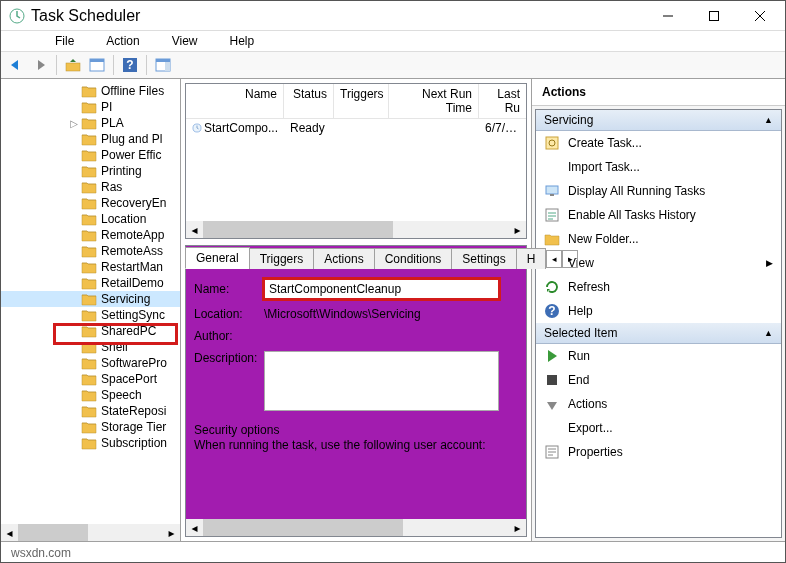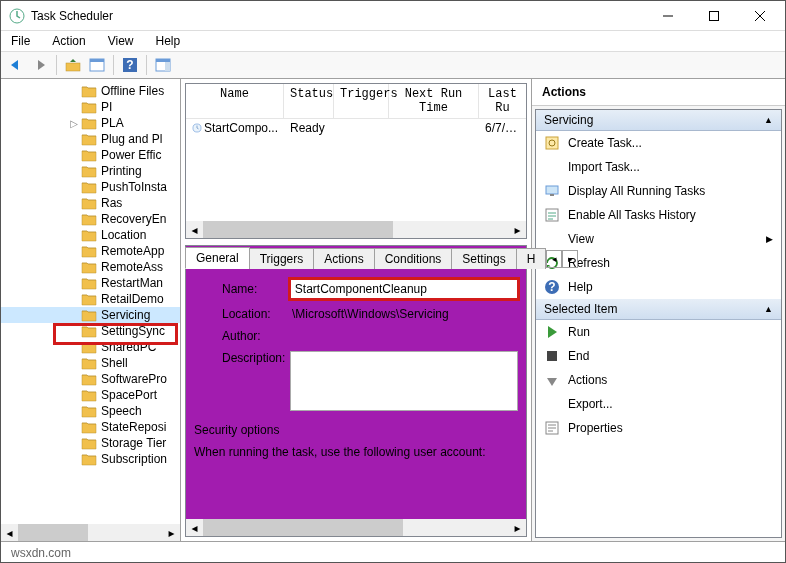--- a/index.html
+++ b/index.html
@@ -1,53 +1,53 @@
 <!DOCTYPE html>
 <html><head>
 <meta charset="utf-8">
 <style>
 * { box-sizing: border-box; font-family: 'Segoe UI', Tahoma, sans-serif; font-size: 12px; }
 body { margin: 0; background: #fff; width: 786px; height: 563px; border: 1px solid #555; overflow: hidden; }
 .title-bar { height: 30px; display: flex; align-items: center; padding: 0 2px 0 8px; border-bottom: 1px solid #ddd; }
 .title-bar .app-icon { width: 16px; height: 16px; margin-right: 6px; }
-.title-bar .title { flex: 1; font-size: 12px; }
+.title-bar .title { flex: 1; font-size: 16px; }
 .win-btns { display: flex; }
 .win-btn { width: 46px; height: 30px; display: flex; align-items: center; justify-content: center; }
-.menu-bar { height: 20px; display: flex; align-items: center; padding: 0 6px; gap: 14px; }
+.menu-bar { height: 20px; display: flex; align-items: center; padding: 0 6px; gap: 24px; margin-left: 44px; }
 .menu-bar span { padding: 2px 4px; }
 .toolbar { height: 28px; border-top: 1px solid #ddd; border-bottom: 1px solid #a0a0a0; display: flex; align-items: center; padding: 0 4px; gap: 2px; background: #f8f8f8; }
 .tool-btn { width: 22px; height: 22px; display: flex; align-items: center; justify-content: center; border: 1px solid transparent; }
 .tool-sep { width: 1px; height: 20px; background: #ccc; margin: 0 3px; }
 .content { display: flex; height: 462px; }
 .tree-pane { width: 180px; border-right: 1px solid #a0a0a0; background: #fff; overflow: hidden; position: relative; padding-top: 4px; }
 .tree-item { display: flex; align-items: center; height: 16px; padding-left: 80px; white-space: nowrap; }
 .tree-item.with-expand { padding-left: 68px; }
 .tree-item .expand { width: 10px; text-align: center; color: #888; font-size: 10px; margin-right: 2px; }
 .tree-item .folder-icon { width: 16px; height: 13px; margin-right: 4px; }
 .tree-item.selected { background: #cce8ff; }
 .hscroll-bottom { position: absolute; bottom: 0; left: 0; right: 0; height: 17px; background: #f0f0f0; display: flex; align-items: center; }
 .hscroll-arrow { width: 17px; height: 17px; display: flex; align-items: center; justify-content: center; }
 .hscroll-track { flex: 1; background: #f0f0f0; position: relative; height: 17px; }
 .hscroll-thumb { position: absolute; height: 17px; background: #ccc; }
 .middle-pane { width: 351px; border-right: 1px solid #a0a0a0; display: flex; flex-direction: column; padding: 4px; gap: 6px; }
 .list-view { border: 1px solid #828790; height: 156px; background: #fff; display: flex; flex-direction: column; }
 .list-header { display: flex; border-bottom: 1px solid #e5e5e5; background: #fff; }
-.list-header .col { padding: 3px 6px; border-right: 1px solid #e5e5e5; text-align: center; font-family: Liberation Mono, monospace; }
+.list-header .col { padding: 3px 6px; border-right: 1px solid #e5e5e5; text-align: right; }
 .list-row { display: flex; align-items: center; height: 18px; }
 .list-row .cell { padding: 0 6px; white-space: nowrap; overflow: hidden; text-overflow: ellipsis; }
 .task-icon { width: 16px; height: 16px; margin-right: 2px; }
 .detail-pane { border: 1px solid #828790; flex: 1; background: #a21caf; display: flex; flex-direction: column; position: relative; }
 .tabs { display: flex; border-bottom: 1px solid #a0a0a0; align-items: flex-end; }
 .tab { padding: 3px 10px; border: 1px solid #a0a0a0; border-bottom: none; margin-left: -1px; background: #f0f0f0; position: relative; top: 1px; }
 .tab.active { background: #fff; border-bottom: 1px solid #fff; }
 .tab-scroll { display: flex; margin-left: auto; }
 .tab-arrow { width: 16px; height: 18px; border: 1px solid #a0a0a0; display: flex; align-items: center; justify-content: center; font-size: 9px; }
 .form-area { padding: 10px 8px; flex: 1; overflow: hidden; }
 .form-row { display: flex; align-items: center; margin-bottom: 8px; }
-.form-row label { width: 70px; margin-left: 28px; }
+.form-row label { width: 70px; }
 .form-row .value { flex: 1; }
 .name-input { border: 1px solid #aaa; padding: 2px 4px; width: 235px; background: #fff; }
 .highlight-red { outline: 3px solid #d21b1b; outline-offset: -1px; }
 .desc-box { border: 1px solid #aaa; width: 235px; height: 60px; background: #fff; }
 .sec-header { margin-top: 12px; font-size: 12px; }
 .actions-pane { flex: 1; background: #f5f5f5; display: flex; flex-direction: column; }
 .actions-title { padding: 6px 10px; font-weight: bold; background: #fff; border-bottom: 1px solid #ccc; }
 .actions-body { flex: 1; border: 1px solid #828790; margin: 3px; background: #fff; overflow: hidden; }
 .action-section-hdr { background: linear-gradient(#e6eef7, #cfdef0); padding: 3px 8px; display: flex; align-items: center; justify-content: space-between; border-bottom: 1px solid #a8b8ce; }
 .action-section-hdr .collapse { font-size: 9px; }
@@ -179,27 +179,20 @@
             <path class="folder-svg" d="M1 2h5l1 1h8v9H1z"></path>
             <path d="M1 2h5l1 1h8" fill="none" stroke="#b8902e" stroke-width="0.5"></path>
           </svg>
           <span>Printing</span>
         </div>
         <div class="tree-item">
           <svg class="folder-icon" viewBox="0 0 16 13">
             <path class="folder-svg" d="M1 2h5l1 1h8v9H1z"></path>
             <path d="M1 2h5l1 1h8" fill="none" stroke="#b8902e" stroke-width="0.5"></path>
           </svg>
-          <span>PushToInsta</span>
-        </div>
-        <div class="tree-item">
-          <svg class="folder-icon" viewBox="0 0 16 13">
-            <path class="folder-svg" d="M1 2h5l1 1h8v9H1z"></path>
-            <path d="M1 2h5l1 1h8" fill="none" stroke="#b8902e" stroke-width="0.5"></path>
-          </svg>
           <span>Ras</span>
         </div>
         <div class="tree-item">
           <svg class="folder-icon" viewBox="0 0 16 13">
             <path class="folder-svg" d="M1 2h5l1 1h8v9H1z"></path>
             <path d="M1 2h5l1 1h8" fill="none" stroke="#b8902e" stroke-width="0.5"></path>
           </svg>
           <span>RecoveryEn</span>
         </div>
         <div class="tree-item">
@@ -374,21 +367,21 @@
         </div>
         <div class="form-row">
           <label>Author:</label>
           <div class="value"></div>
         </div>
         <div class="form-row" style="align-items:flex-start">
           <label>Description:</label>
           <div class="desc-box"></div>
         </div>
         <div class="sec-header">Security options</div>
-        <div style="margin-top:8px">When running the task, use the following user account:</div>
+        <div style="margin-top:1px">When running the task, use the following user account:</div>
       </div>
       <div class="hscroll-bottom" style="position:relative">
         <div class="hscroll-arrow">◂</div>
         <div class="hscroll-track">
             <div class="hscroll-thumb" style="left:0;width:200px;"></div>
           </div>
         <div class="hscroll-arrow">▸</div>
       </div>
     </div>
   </div>
@@ -426,20 +419,28 @@
           <div class="action-item">
             <span class="icon">
               <svg viewBox="0 0 16 16">
                 <rect x="2" y="2" width="12" height="12" fill="#fff" stroke="#888"></rect>
                 <path d="M4 6h8M4 9h8M4 12h5" stroke="#5a8"></path>
               </svg>
             </span>
             <span>Enable All Tasks History</span>
           </div>
           <div class="action-item">
+            <span class="icon">
+              <svg viewBox="0 0 16 13">
+                <path class="folder-svg" d="M1 2h5l1 1h8v9H1z"></path>
+              </svg>
+            </span>
+            <span>New Folder...</span>
+          </div>
+          <div class="action-item">
             <span class="icon"></span>
             <span>View</span>
             <span class="arrow">▶</span>
           </div>
           <div class="action-item">
             <span class="icon">
               <svg viewBox="0 0 16 16">
                 <path d="M3 8a5 5 0 1 1 2 4" fill="none" stroke="#2a8a2a" stroke-width="1.8"></path>
                 <path d="M3 13v-3h3z" fill="#2a8a2a"></path>
               </svg>

